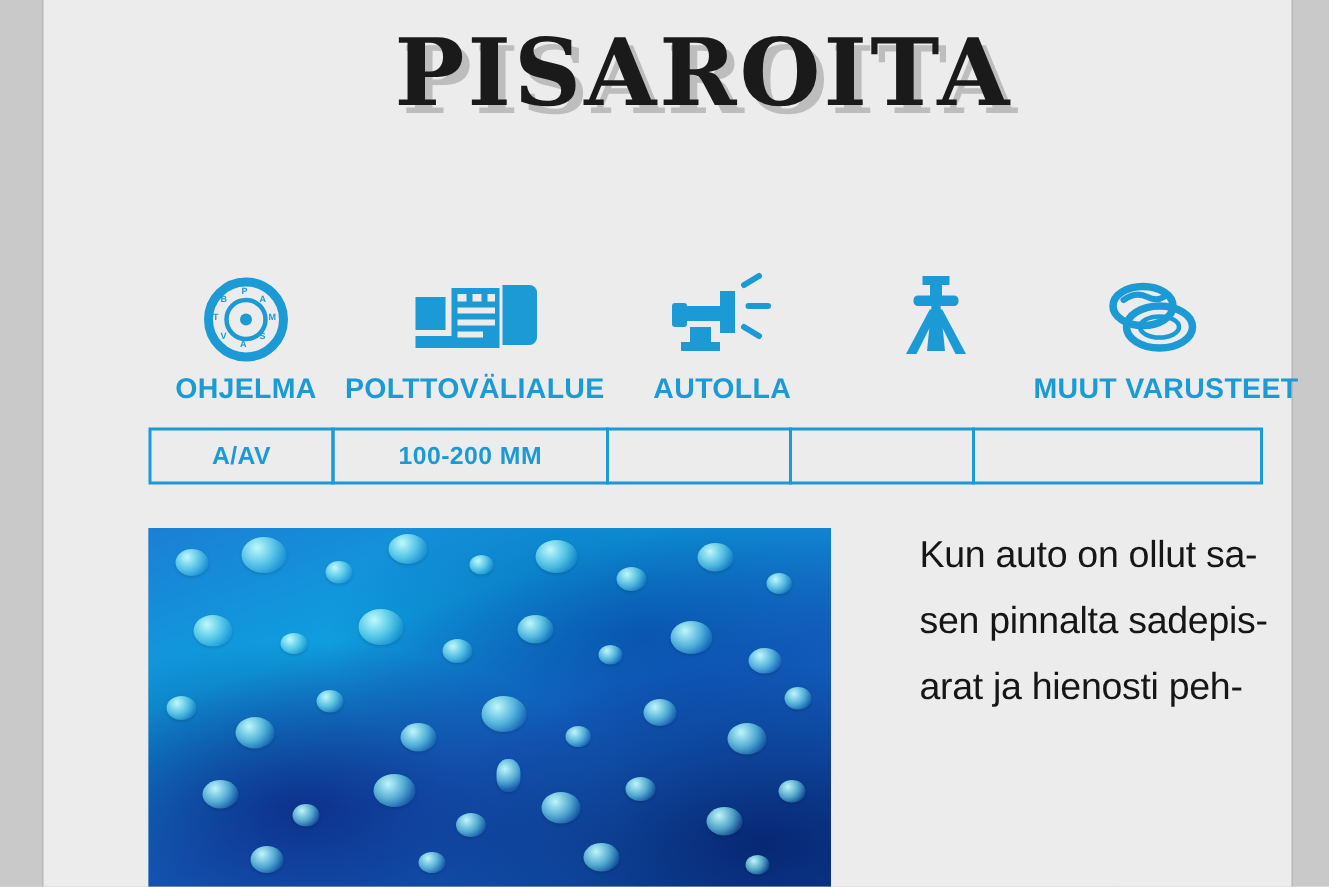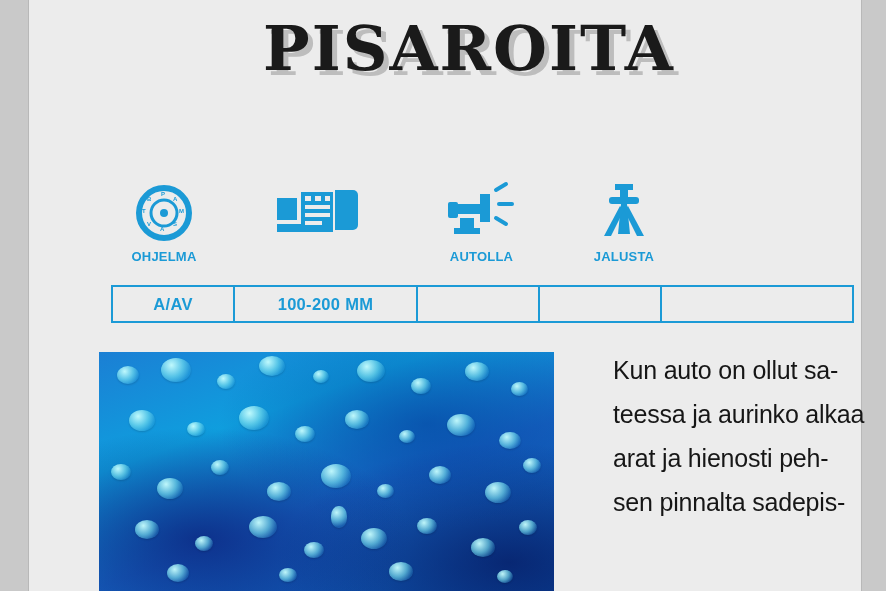--- a/index.html
+++ b/index.html
@@ -72,30 +72,30 @@
   .icon-art {
     height: 62px;
     display: flex;
     align-items: flex-end;
     justify-content: center;
   }
   .icon-label {
     margin-top: 7px;
     font-family: "Liberation Sans", sans-serif;
     font-weight: bold;
-    font-size: 13px;
+    font-size: 19px;
     letter-spacing: 0.2px;
     color: #1b9ad6;
     white-space: nowrap;
   }
 
   
   .value-row {
     position: absolute;
-    left: 82px;
+    left: 70px;
     top: 285px;
     height: 38px;
     display: flex;
   }
   .value-box {
     border: 2px solid #1b9ad6;
     margin-right: -2px;
     display: flex;
     align-items: center;
     justify-content: center;
@@ -194,20 +194,21 @@
             <rect x="30" y="12" width="32" height="40" fill="#1b9ad6"></rect>
             <rect x="34" y="16" width="6" height="5" fill="#ececec"></rect>
             <rect x="44" y="16" width="6" height="5" fill="#ececec"></rect>
             <rect x="54" y="16" width="5" height="5" fill="#ececec"></rect>
             <rect x="34" y="25" width="25" height="4" fill="#ececec"></rect>
             <rect x="34" y="33" width="25" height="4" fill="#ececec"></rect>
             <rect x="34" y="41" width="17" height="4" fill="#ececec"></rect>
             <path d="M64 10 h18 a5 5 0 0 1 5 5 v30 a5 5 0 0 1 -5 5 h-18 z" fill="#1b9ad6"></path>
           </svg>
         </div>
+        <div class="icon-label">POLTTOVÄLIALUE</div>
       </div>
 
       <div class="icon-cell" style="left:305px; width:155px;">
         <div class="icon-art">
           <svg width="80" height="62" viewBox="0 0 80 62">
             <path d="M14 24 h24 v-10 h10 v28 h-10 v-8 h-24 z" fill="#1b9ad6"></path>
             <rect x="6" y="22" width="10" height="16" rx="2" fill="#1b9ad6"></rect>
             <rect x="18" y="38" width="14" height="14" fill="#1b9ad6"></rect>
             <rect x="12" y="48" width="26" height="6" fill="#1b9ad6"></rect>
             <g stroke="#1b9ad6" stroke-width="4" stroke-linecap="round">
@@ -224,23 +225,33 @@
         <div class="icon-art">
           <svg width="62" height="62" viewBox="0 0 62 62">
             <rect x="22" y="4" width="18" height="6" fill="#1b9ad6"></rect>
             <rect x="27" y="10" width="8" height="8" fill="#1b9ad6"></rect>
             <rect x="16" y="17" width="30" height="7" rx="3" fill="#1b9ad6"></rect>
             <path d="M28 24 h6 l3 30 h-12 z" fill="#1b9ad6"></path>
             <path d="M27 26 l-16 30 h7 l13 -26 z" fill="#1b9ad6"></path>
             <path d="M35 26 l16 30 h-7 l-13 -26 z" fill="#1b9ad6"></path>
           </svg>
         </div>
-        <div class="icon-label">JALUSTA</div>
-      </div>
-
+      </div>
+
+      <div class="icon-cell" style="left:590px; width:158px;">
+        <div class="icon-art">
+          <svg width="78" height="62" viewBox="0 0 78 62">
+            <ellipse cx="33" cy="24" rx="20" ry="13" fill="none" stroke="#1b9ad6" stroke-width="5"></ellipse>
+            <path d="M20 20 q8 -6 16 -2 q6 3 11 0" fill="none" stroke="#1b9ad6" stroke-width="4" stroke-linecap="round"></path>
+            <ellipse cx="44" cy="38" rx="22" ry="14" fill="none" stroke="#1b9ad6" stroke-width="5"></ellipse>
+            <ellipse cx="44" cy="38" rx="13" ry="7" fill="none" stroke="#1b9ad6" stroke-width="3"></ellipse>
+          </svg>
+        </div>
+        <div class="icon-label">MUUT VARUSTEET</div>
+      </div>
     </div>
 
     <div class="value-row">
       <div class="value-box" style="width:124px;">
         <span>A/AV</span>
       </div>
       <div class="value-box" style="width:185px;">
         <span>100-200 MM</span>
       </div>
       <div class="value-box" style="width:124px;">
@@ -292,19 +303,18 @@
       <div class="drop" style="left:372px; top:186px; width:24px; height:19px;"></div>
       <div class="drop" style="left:420px; top:168px; width:18px; height:15px;"></div>
       <div class="drop" style="left:68px;  top:212px; width:22px; height:18px;"></div>
       <div class="drop" style="left:180px; top:216px; width:18px; height:14px;"></div>
       <div class="drop" style="left:290px; top:210px; width:24px; height:19px;"></div>
       <div class="drop" style="left:398px; top:218px; width:16px; height:13px;"></div>
     </div>
 
     <div class="body-col">
       <div class="body-line">Kun auto on ollut sa-</div>
-      <div class="body-line">teessa ja aurinko alkaa</div>
+      <div class="body-line">sen pinnalta sadepis-</div>
       <div class="body-line">arat ja hienosti peh-</div>
-      <div class="body-line">sen pinnalta sadepis-</div>
     </div>
 
   </div>
 </div>
 
 </body></html>

